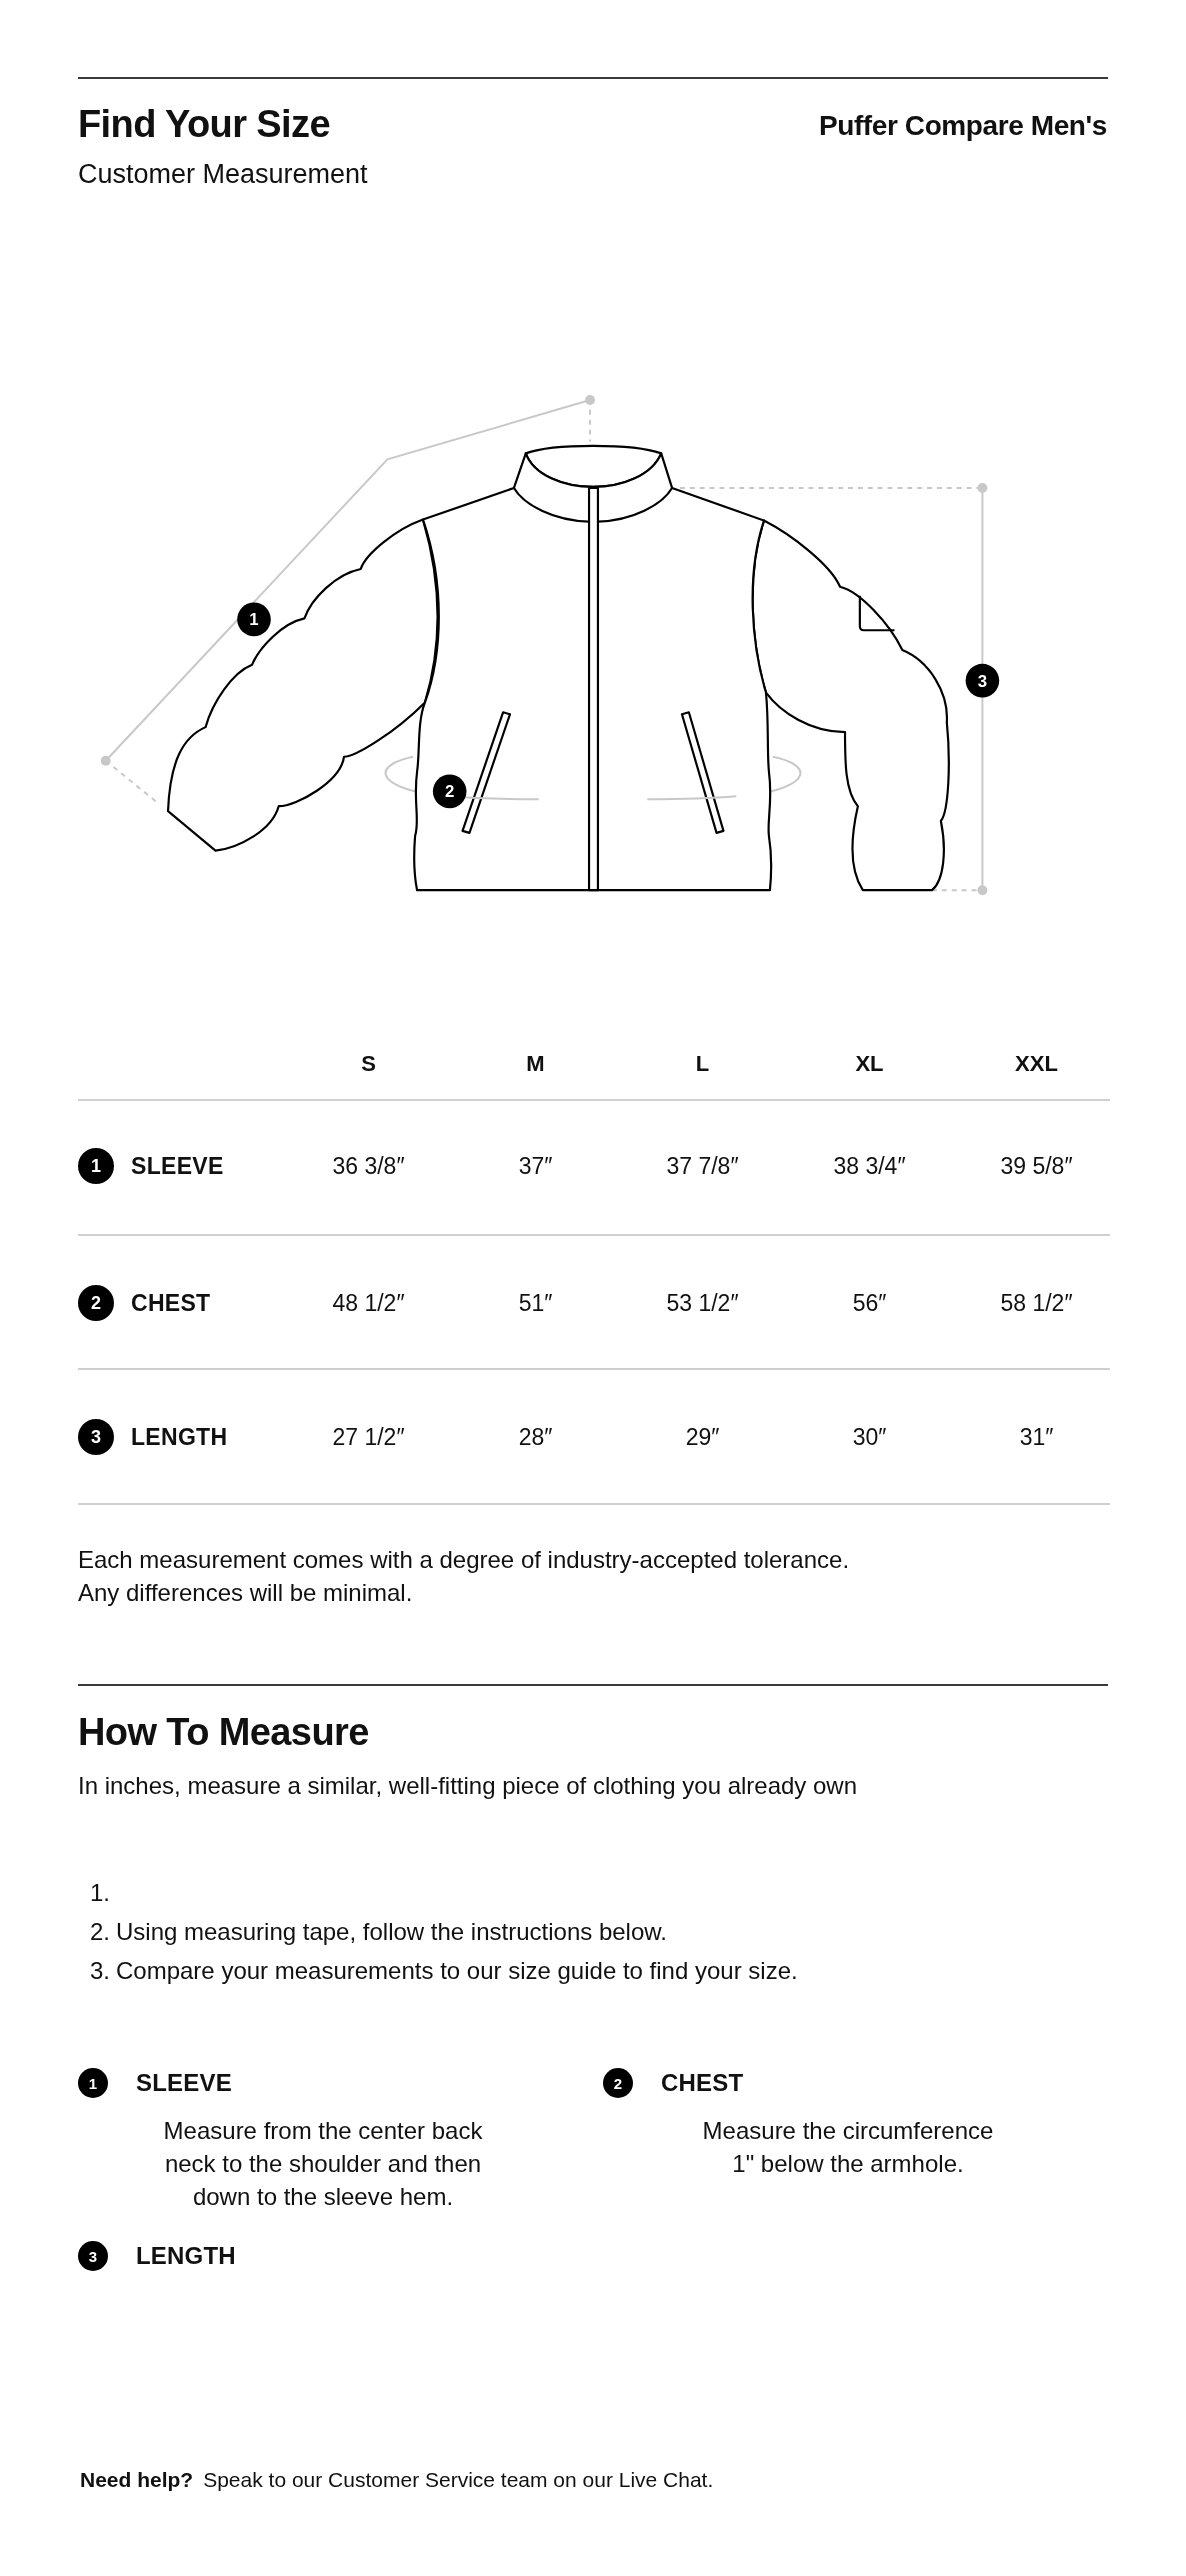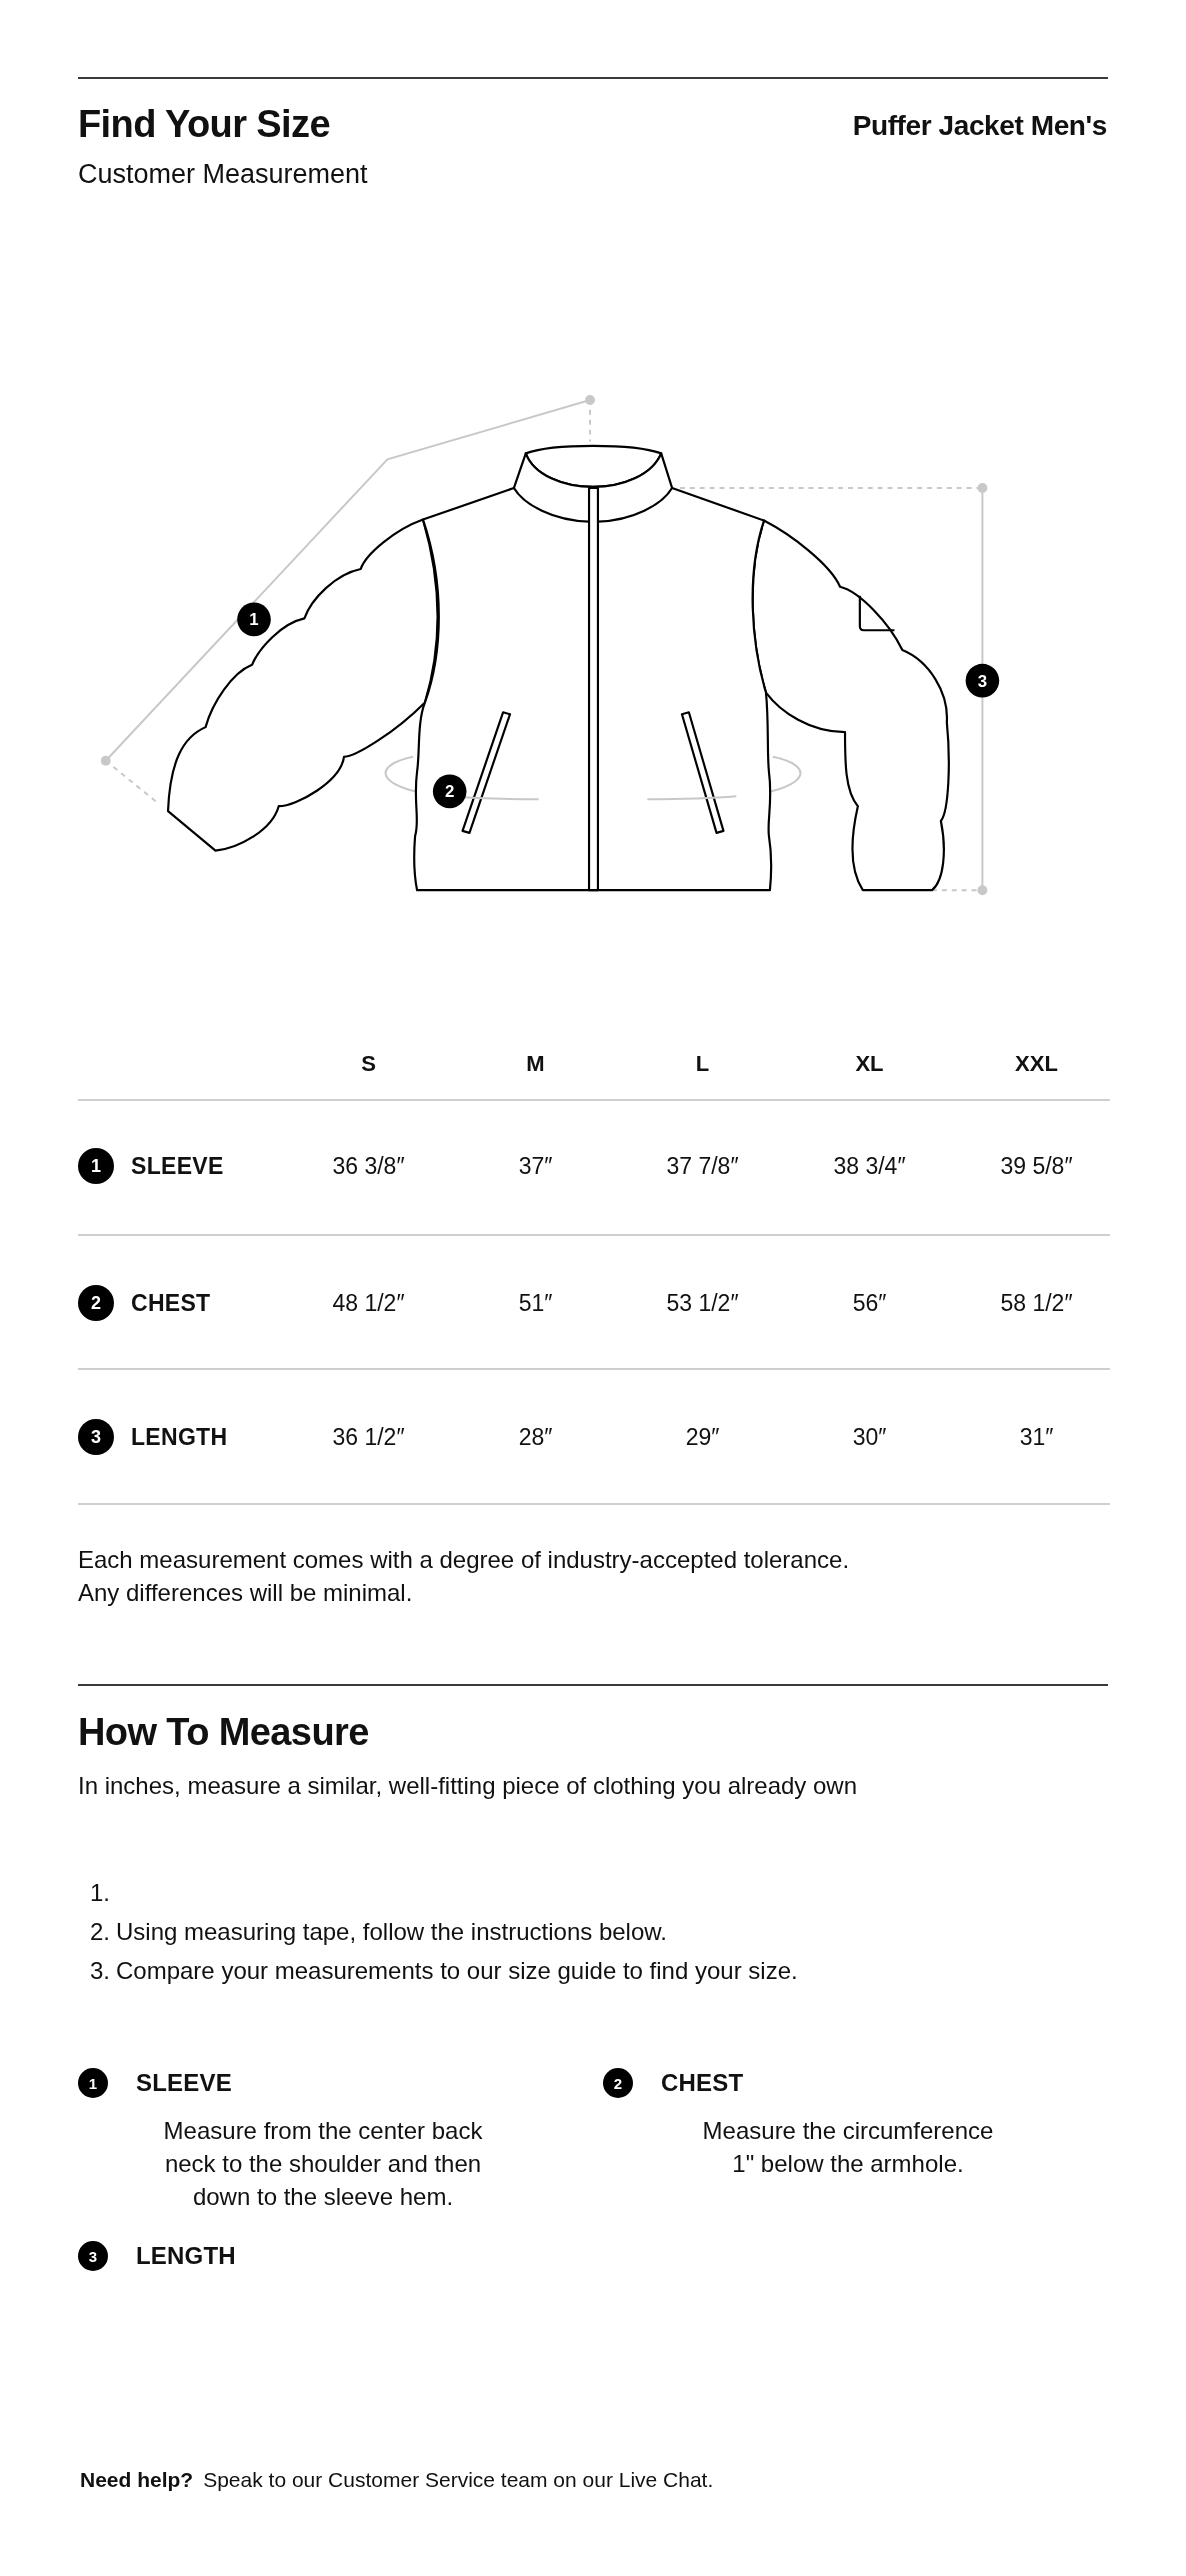--- a/index.html
+++ b/index.html
@@ -55,21 +55,21 @@
 
   .footer { left: 80px; top: 2465px; font-size: 21px; line-height: 30px; }
   .footer .bold { font-weight: 700; margin-right: 10px; }
 </style>
 </head>
 <body>
 
 <div class="rule-dark" style="top:77px;"></div>
 <h1 class="abs page-title">Find Your Size</h1>
 <div class="abs page-subtitle">Customer Measurement</div>
-<div class="abs product-name">Puffer Jacket Men's</div>
+<div class="abs product-name">Puffer Compare Men's</div>
 
 <svg class="abs diagram" viewBox="0 380 1200 560" width="1186" height="554">
   <g stroke="#c8c8c8" fill="none" stroke-width="2">
 
     <polyline points="597,404 392,464 107,769"></polyline>
     <line x1="597" y1="404" x2="597" y2="446" stroke-dasharray="5,5"></line>
     <line x1="107" y1="769" x2="160" y2="812" stroke-dasharray="5,5"></line>
 
     <line x1="994" y1="493" x2="994" y2="900"></line>
     <line x1="688" y1="493" x2="994" y2="493" stroke-dasharray="5,5"></line>
@@ -156,21 +156,21 @@
     <div class="col cell" style="left:708px;top:53px;">56″</div>
     <div class="col cell" style="left:875px;top:53px;">58 1/2″</div>
   </div>
   <div class="rule-light" style="top:340px;left:0;"></div>
 
   <div class="tr" style="top:342px;">
     <div class="row-label" style="top:47px;">
       <span class="badge badge-lg">3</span>
       <span class="row-name">LENGTH</span>
     </div>
-    <div class="col cell" style="left:207px;top:53px;">36 1/2″</div>
+    <div class="col cell" style="left:207px;top:53px;">27 1/2″</div>
     <div class="col cell" style="left:374px;top:53px;">28″</div>
     <div class="col cell" style="left:541px;top:53px;">29″</div>
     <div class="col cell" style="left:708px;top:53px;">30″</div>
     <div class="col cell" style="left:875px;top:53px;">31″</div>
   </div>
   <div class="rule-light" style="top:475px;left:0;"></div>
 </div>
 
 <div class="abs note">
   <div>Each measurement comes with a degree of industry-accepted tolerance.</div>

